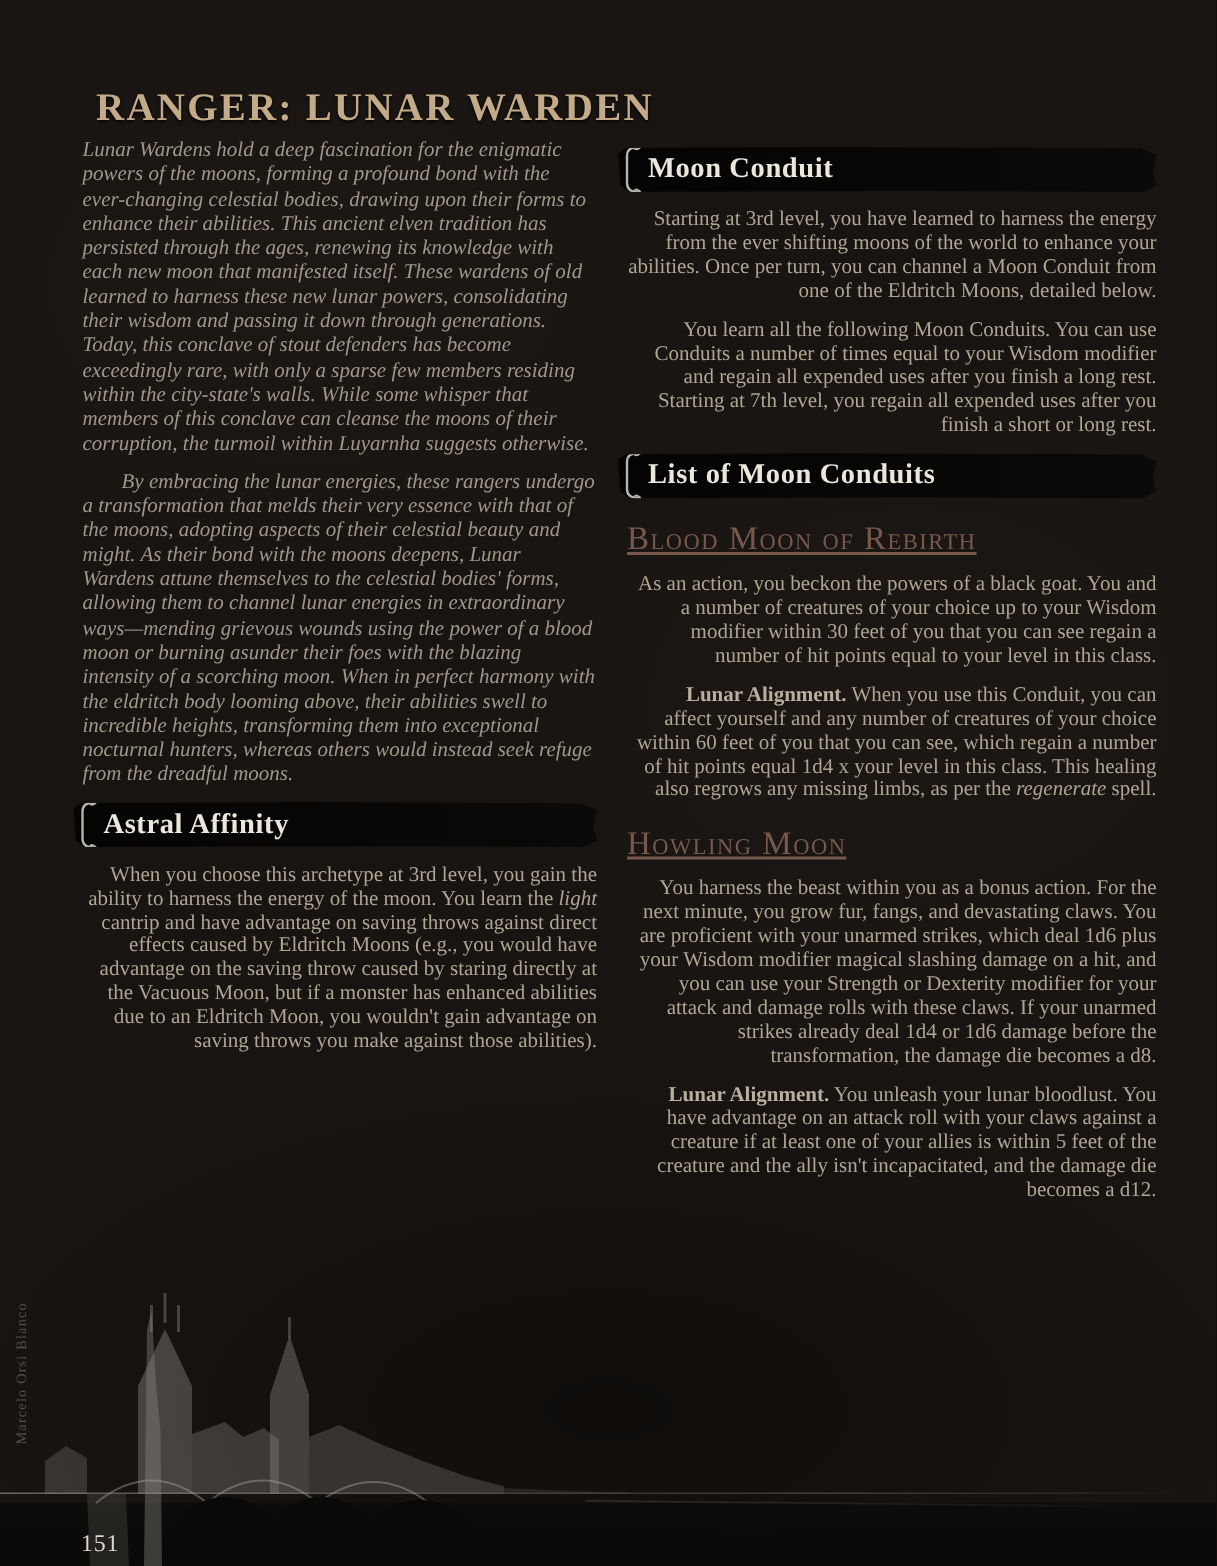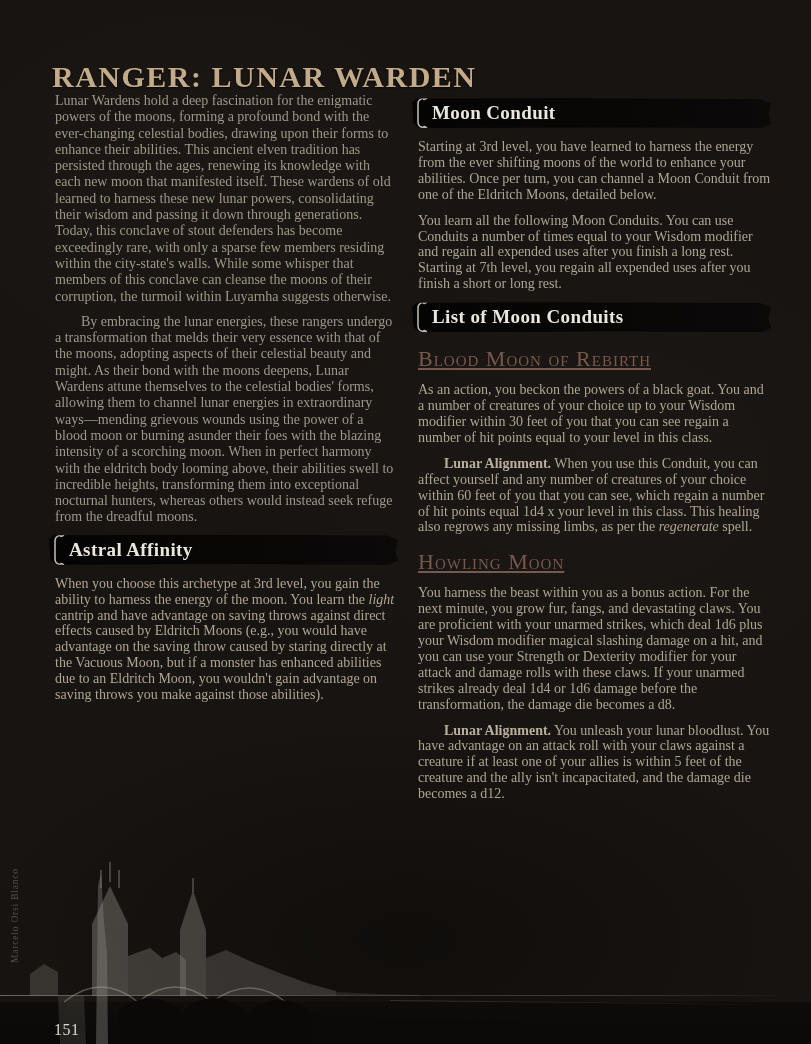--- a/index.html
+++ b/index.html
@@ -6,36 +6,36 @@
   #page{
     position:relative;width:811px;height:1044px;overflow:hidden;
     background:
       radial-gradient(ellipse 420px 300px at 25% 18%, rgba(210,190,160,0.025), transparent 70%),
       radial-gradient(ellipse 500px 380px at 75% 45%, rgba(210,190,160,0.02), transparent 70%),
       radial-gradient(ellipse 600px 300px at 50% 90%, rgba(0,0,0,0.35), transparent 75%),
       #181411;
     font-family:"Liberation Serif", serif;
   }
   .page-title{
-    position:absolute;left:52px;top:40px;
-    font-size:30px;font-weight:bold;letter-spacing:1.5px;
+    position:absolute;left:64px;top:40px;
+    font-size:26px;font-weight:bold;letter-spacing:1.5px;
     color:#c3ab89;text-shadow:0 1px 2px rgba(0,0,0,0.8);
     white-space:nowrap;
   }
   .col{position:absolute;}
   .col-left{left:55px;top:93px;width:343px;}
   .col-right{left:418px;top:90px;width:353px;}
 
   p.body-par{
     margin:0 0 10px 0;
     color:#aea593;font-size:14px;line-height:15.9px;
-    text-align:left;
+    text-align:right;
   }
   p.flavor{
-    color:#9f978a;font-size:14px;line-height:16.3px;
+    font-style:italic;color:#9f978a;font-size:14px;line-height:16.3px;
     margin:0 0 9px 0;
   }
   p.indent{text-indent:26px;}
   p.body-par b{color:#b8af9e;}
   p.body-par i, p.flavor i{}
 
   .section-banner{
     position:relative;
     height:30px;margin:8px 0 11px -6px;padding-left:20px;
     display:flex;align-items:center;

